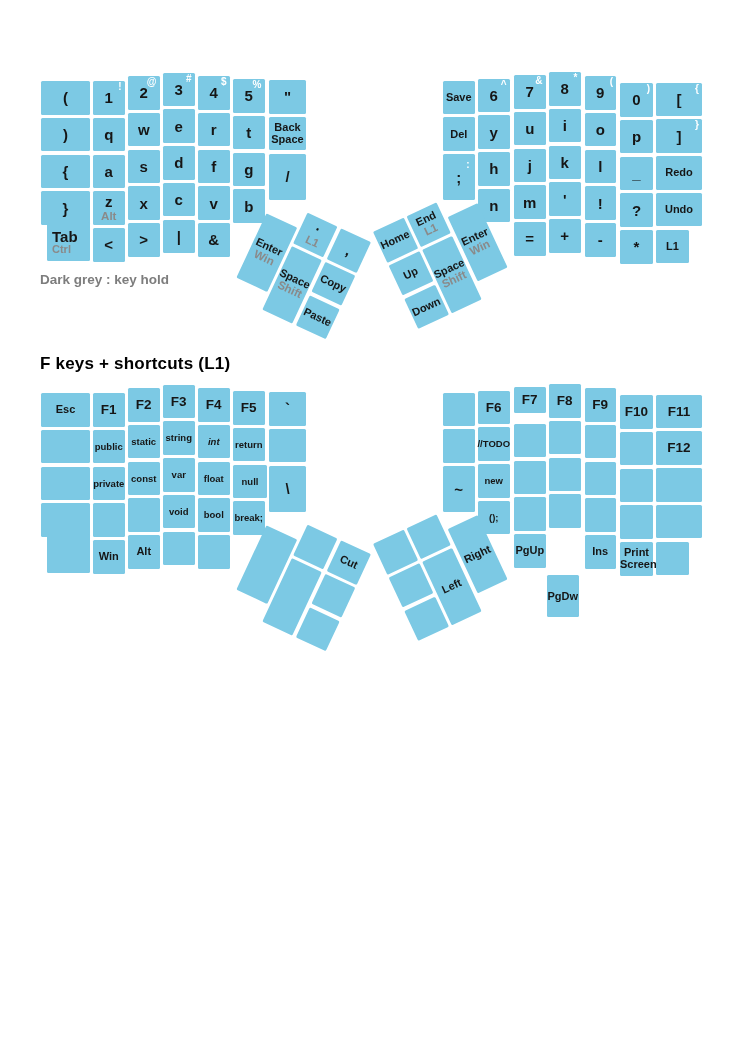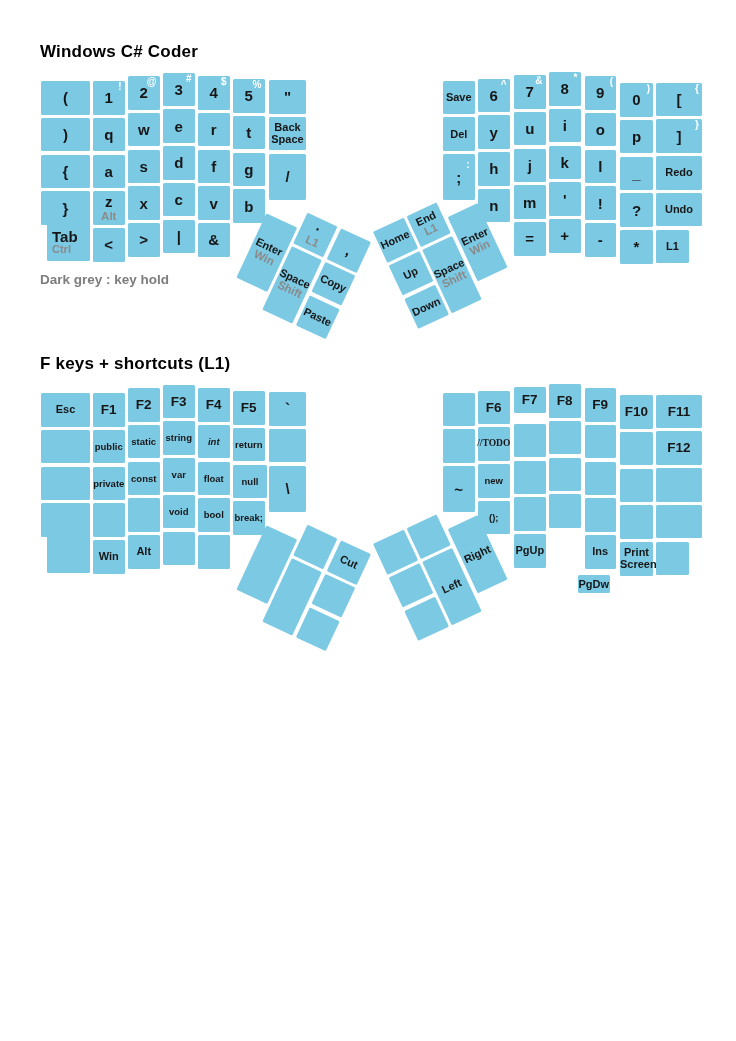--- a/index.html
+++ b/index.html
@@ -41,21 +41,20 @@
   .tabkey{align-items:flex-start;padding-left:5px}
   .tabkey .tap{font-size:15px}
   .tabkey .hold{font-size:11px;margin-top:0}
 </style>
 </head>
 <body>
 
 <div>
 
   <section class="layer" id="layer0" style="top:0">
-    <h1 class="title">Windows C# Coder</h1>
     <p class="note">Dark grey : key hold</p>
     <div class="half">
         <div class="key" style="left: 41px; top: 81px; width: 49px; height: 33.5px;">
           <span class="tap big">(</span>
         </div>
         <div class="key" style="left: 41px; top: 117.75px; width: 49px; height: 33.5px;">
           <span class="tap big">)</span>
         </div>
         <div class="key" style="left: 41px; top: 154.5px; width: 49px; height: 33.5px;">
           <span class="tap big">{</span>
@@ -393,21 +392,21 @@
       </div>
     <div class="half">
         <div class="key blank" style="left: 443px; top: 80.5px; width: 31.5px; height: 33.5px;"></div>
         <div class="key blank" style="left: 443px; top: 117.25px; width: 31.5px; height: 33.5px;"></div>
         <div class="key tall" style="left: 443px; top: 154px; width: 31.5px; height: 46px;">
           <span class="tap big">~</span>
         </div>
         <div class="key" style="left: 478px; top: 78.5px; width: 31.5px; height: 33.5px;">
           <span class="tap fkey">F6</span>
         </div>
-        <div class="key" style="left: 478px; top: 115.25px; width: 31.5px; height: 33.5px; font-family: Liberation Serif, serif;">
+        <div class="key" style="left: 478px; top: 115.25px; width: 31.5px; height: 33.5px;">
           <span class="tap code">//TODO</span>
         </div>
         <div class="key" style="left: 478px; top: 152px; width: 31.5px; height: 33.5px;">
           <span class="tap code">new</span>
         </div>
         <div class="key" style="left: 478px; top: 188.75px; width: 31.5px; height: 33.5px;">
           <span class="tap code">();</span>
         </div>
         <div class="key" style="left: 514px; top: 75px; width: 31.5px; height: 26px;">
           <span class="tap fkey">F7</span>
@@ -417,21 +416,21 @@
         <div class="key blank" style="left: 514px; top: 185.25px; width: 31.5px; height: 33.5px;"></div>
         <div class="key" style="left: 514px; top: 222px; width: 31.5px; height: 33.5px;">
           <span class="tap small">PgUp</span>
         </div>
         <div class="key" style="left: 549px; top: 72px; width: 31.5px; height: 33.5px; text-align: center;">
           <span class="tap fkey">F8</span>
         </div>
         <div class="key blank" style="left: 549px; top: 108.75px; width: 31.5px; height: 33.5px;"></div>
         <div class="key blank" style="left: 549px; top: 145.5px; width: 31.5px; height: 33.5px;"></div>
         <div class="key blank" style="left: 549px; top: 182.25px; width: 31.5px; height: 33.5px;"></div>
-        <div class="key" style="left: 578px; top: 219px; width: 31.5px; height: 18px; margin-top: 44px;">
+        <div class="key" style="left: 547px; top: 219px; width: 31.5px; height: 42px; margin-top: 44px;">
           <span class="tap small">PgDw</span>
         </div>
         <div class="key" style="left: 584.5px; top: 76px; width: 31.5px; height: 33.5px;">
           <span class="tap fkey">F9</span>
         </div>
         <div class="key blank" style="left: 584.5px; top: 112.75px; width: 31.5px; height: 33.5px;"></div>
         <div class="key blank" style="left: 584.5px; top: 149.5px; width: 31.5px; height: 33.5px;"></div>
         <div class="key blank" style="left: 584.5px; top: 186.25px; width: 31.5px; height: 33.5px;"></div>
         <div class="key" style="left: 584.5px; top: 223px; width: 31.5px; height: 33.5px;">
           <span class="tap small">Ins</span>

